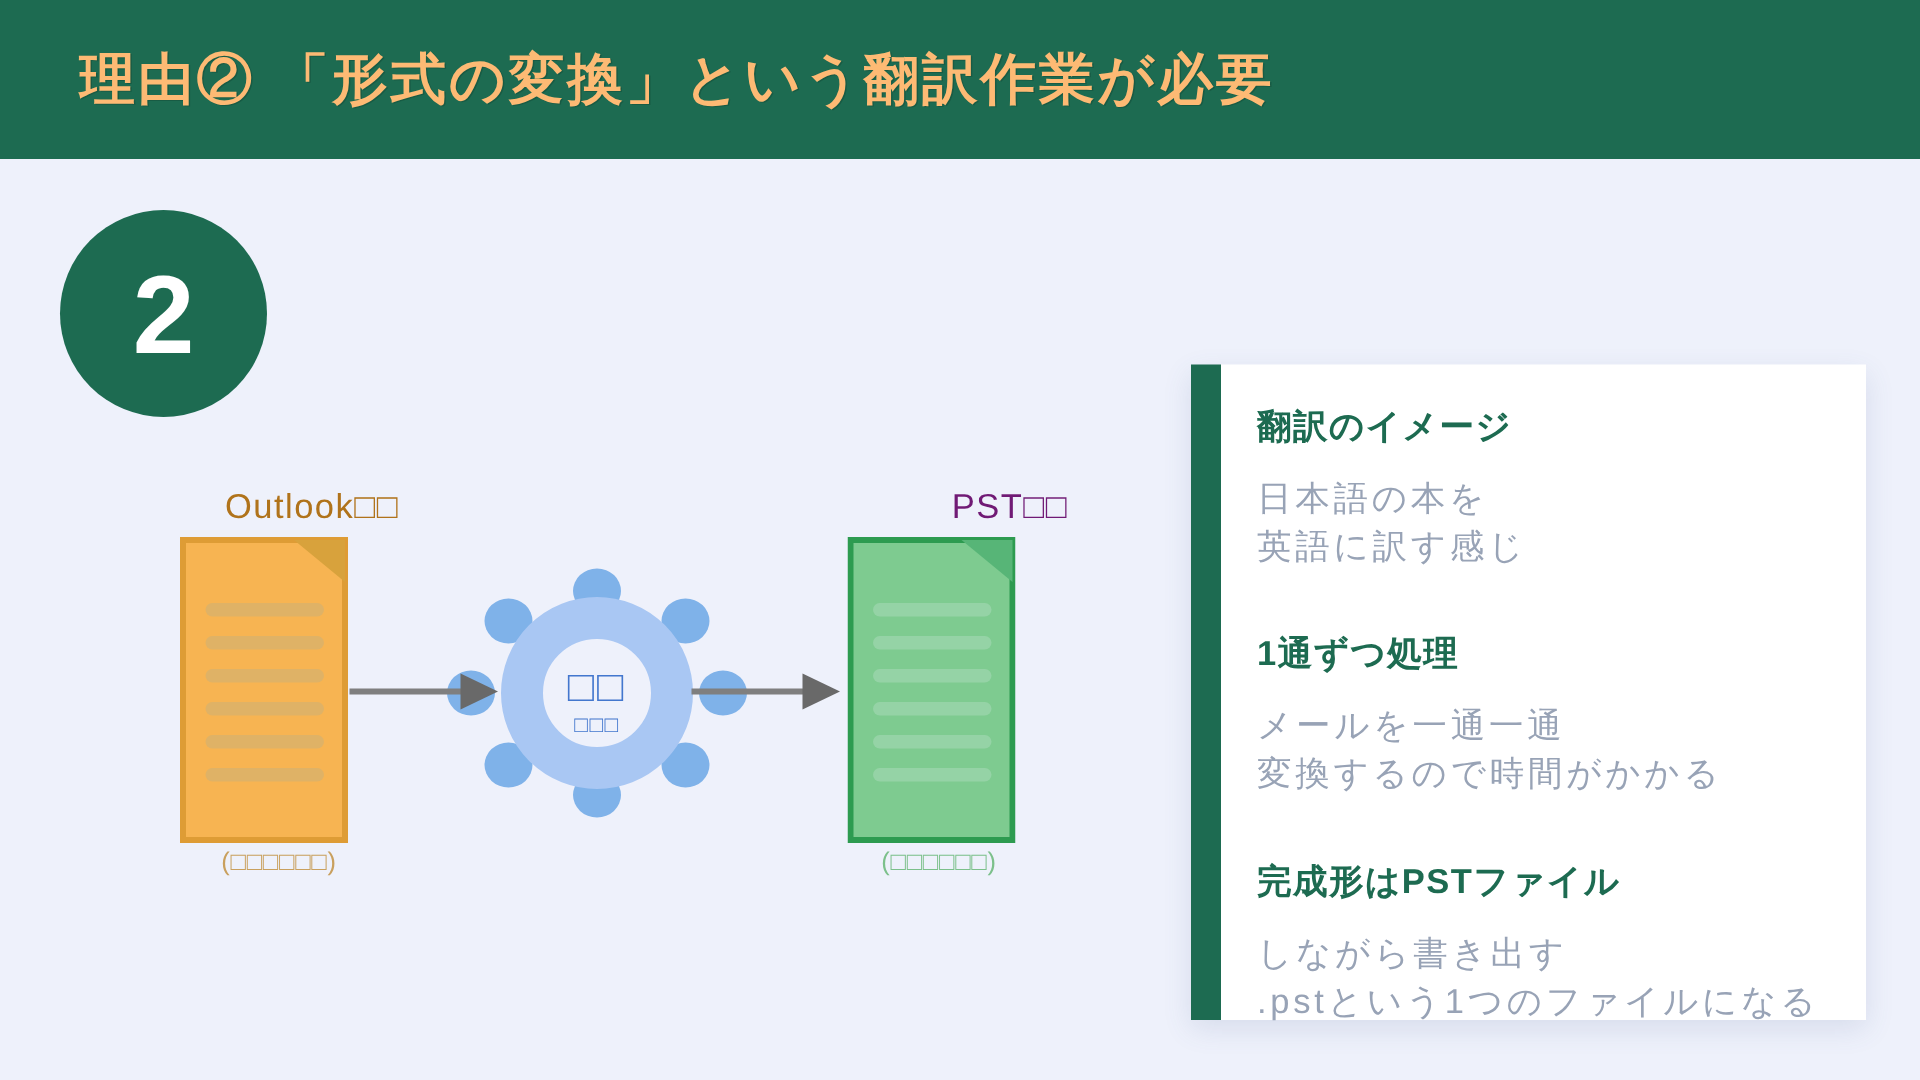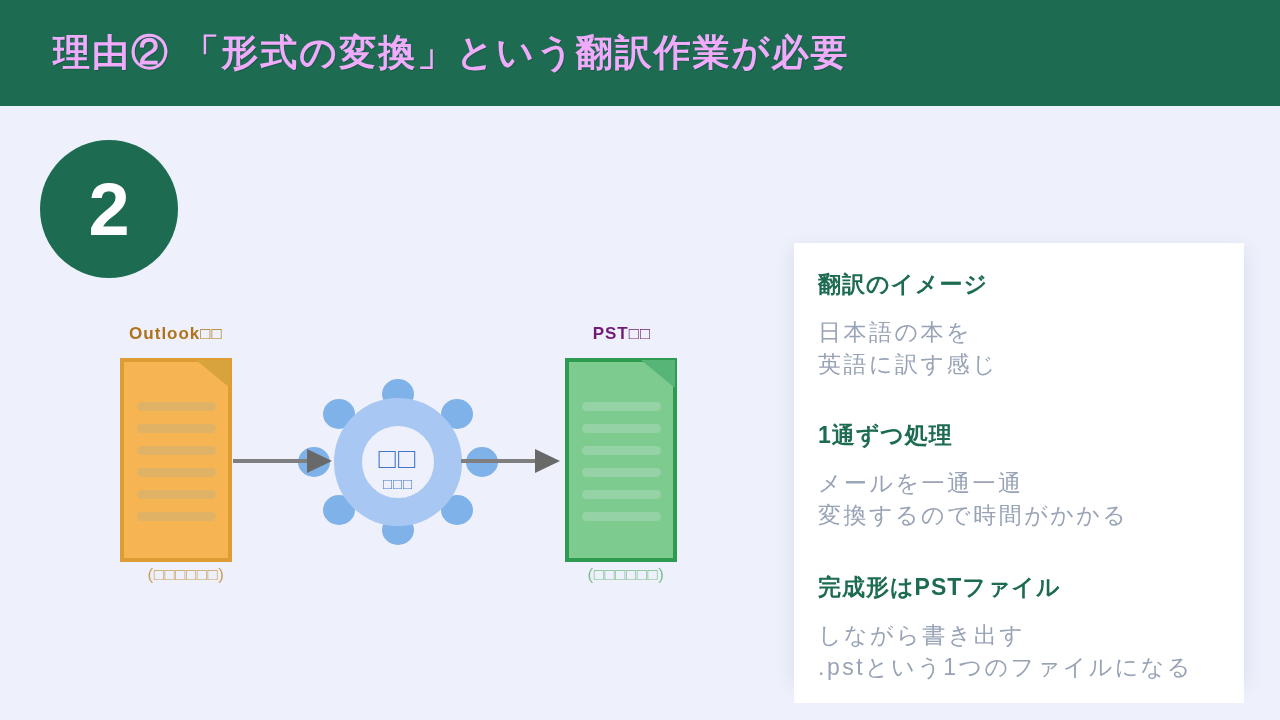--- a/index.html
+++ b/index.html
@@ -12,43 +12,43 @@
   }
   .stage { position: absolute; inset: 0; width: 1280px; height: 720px; }
 
   
   .header {
     position: absolute; left: 0; top: 0; width: 1280px; height: 106px;
     background: #1d6b51;
     display: flex; align-items: center;
   }
   .header h1 {
-    color: #f0abfc; font-size: 37px; font-weight: bold;
+    color: #fdba74; font-size: 37px; font-weight: bold;
     padding-left: 53px; letter-spacing: 2px;
     text-shadow: 1px 1px 0 rgba(0,0,0,0.15);
   }
 
   
   .step-circle {
     position: absolute; left: 40px; top: 140px; width: 138px; height: 138px;
     background: #1d6b51; border-radius: 50%;
     display: flex; align-items: center; justify-content: center;
   }
   .step-circle span { color: #fff; font-size: 74px; font-weight: bold; }
 
   
   .subtitle {
     position: absolute; left: 218px; top: 161px;
     color: #1e6e53; font-size: 29px; font-weight: bold; letter-spacing: 0.5px;
   }
 
   
   .doc-label {
-    position: absolute; width: 180px; text-align: center;
-    font-size: 17px; font-weight: bold; letter-spacing: 1px;
+    position: absolute; width: 180px; text-align: right;
+    font-size: 23px; font-weight: normal; letter-spacing: 1px;
   }
   .doc-label.outlook { left: 86px; top: 324px; color: #b0731b; }
   .doc-label.pst     { left: 532px; top: 324px; color: #701a75; }
 
   .doc-caption {
     position: absolute; width: 180px; text-align: center;
     font-size: 17px; letter-spacing: 0.5px;
   }
   .doc-caption.outlook { left: 96px; top: 565px; color: #c9a05e; }
   .doc-caption.pst     { left: 536px; top: 565px; color: #7cc08b; }
@@ -69,21 +69,20 @@
   
   .arrow-svg { position: absolute; width: 106px; height: 32px; }
   .arrow-svg.a1 { left: 229px; top: 445px; }
   .arrow-svg.a2 { left: 457px; top: 445px; }
 
   
   .card {
     position: absolute; left: 794px; top: 243px; width: 450px; height: 437px;
     display: flex;
     box-shadow: 0 6px 18px rgba(70, 90, 140, 0.14);
-    flex-direction: column;
   }
   .card-accent { width: 20px; background: #1d6b51; flex: none; }
   .card-body {
     flex: 1; background: #ffffff;
     padding: 26px 20px 20px 24px;
   }
   .card-section + .card-section { margin-top: 40px; }
   .card-section h2 {
     color: #1d6b51; font-size: 23px; font-weight: bold; letter-spacing: 1px;
     margin-bottom: 17px;

